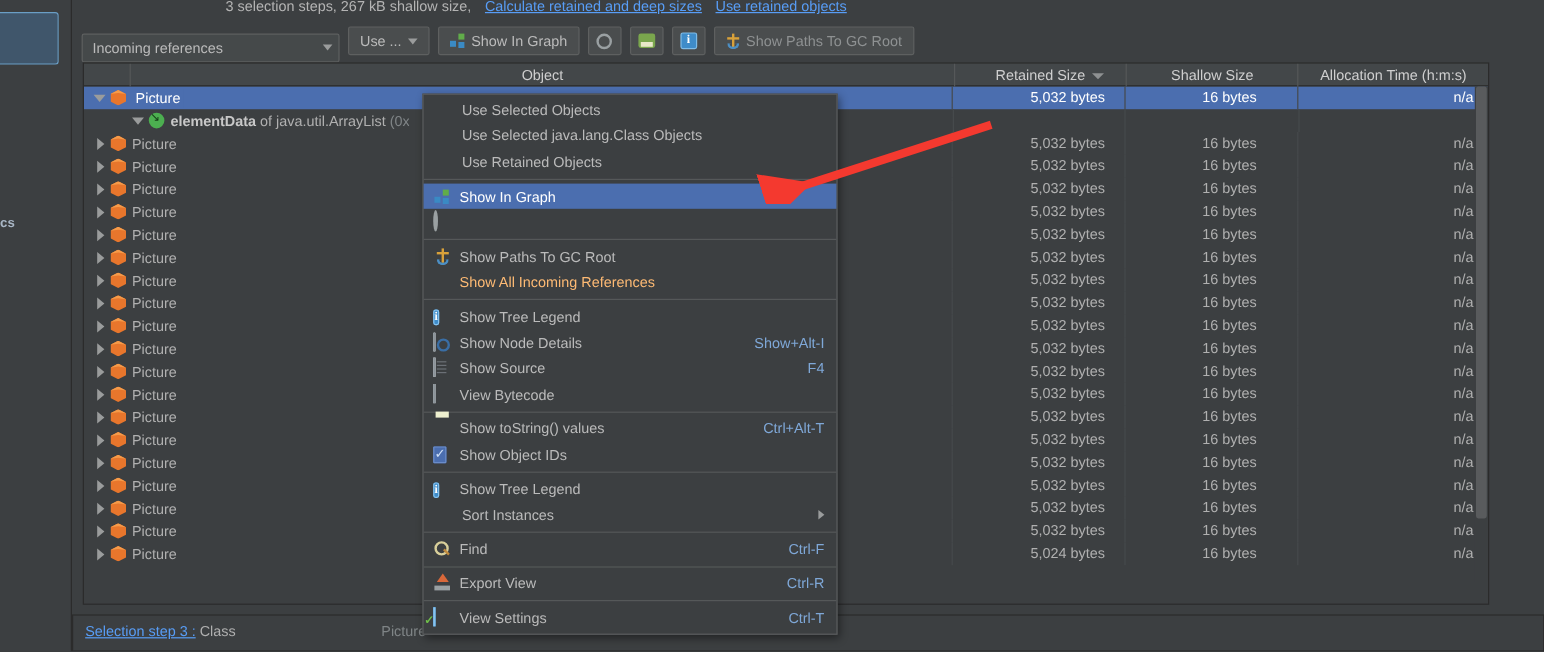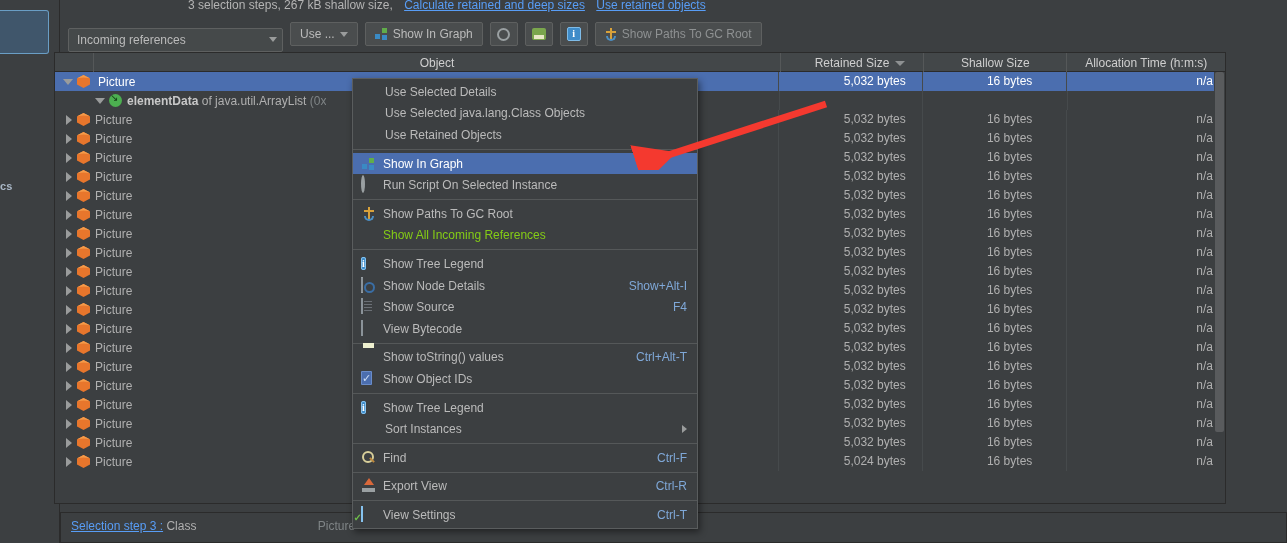--- a/index.html
+++ b/index.html
@@ -93,21 +93,21 @@
   .ico-info { width: 14px; height: 14px; background: #3f8cc9; border: 1px solid #7fbce8; border-radius: 2px;
               color: #fff; font-size: 10px; font-weight: bold; text-align: center; line-height: 12px; font-family:"Liberation Serif",serif;}
   .ico-anchor { position: relative; width: 12px; height: 14px; }
   .ico-anchor .bar { position:absolute; left:5px; top:1px; width:2px; height:12px; background:#d8a13a; }
   .ico-anchor .cross { position:absolute; left:1px; top:4px; width:10px; height:2px; background:#d8a13a; }
   .ico-anchor .hook { position:absolute; left:1px; bottom:0px; width:10px; height:5px;
                       border:2px solid #4c8fc4; border-top:none; border-radius:0 0 6px 6px; }
 
   
   .table-wrap {
-    position: absolute; left: 54px; top: 52px; width: 1172px; height: 452px;
+    position: absolute; left: 69px; top: 52px; width: 1172px; height: 452px;
     border: 1px solid #2b2b2b;
     background: #3c3f41; overflow: hidden;
   }
   .thead {
     display: flex; height: 19px; background: #434749;
     border-bottom: 1px solid #2b2b2b;
     font-size: 12px; color: #cfcfcf;
   }
   .th {
     display: flex; align-items: center; justify-content: center;
@@ -205,21 +205,21 @@
     z-index: 50;
   }
   .mi {
     height:21.6px; display:flex; align-items:center; padding:0 10px 0 8px;
     cursor:pointer; white-space:nowrap; position:relative;
   }
   .mi .mico { width:16px; height:16px; margin-right:6px; flex:none; position:relative; }
   .mi .mtxt { flex:1; }
   .mi .mkey { color:#7fa8d8; font-size:12px; }
   .mi.sel { background:#4b6eaf; color:#ffffff; }
-  .mi.disabled { color:#84cc16; }
+  .mi.disabled { color:#fdba74; }
   .mi.noic { padding-left:32px; }
   .msep { height:1px; background:#555859; margin:3px 0; }
   .submenu-arrow {
     width:0;height:0;border-top:4px solid transparent;border-bottom:4px solid transparent;
     border-left:5px solid #9a9c9c;
   }
 
   
   .mi-graph { position:relative; }
   .mi-graph i { position:absolute; display:block; }
@@ -551,40 +551,39 @@
   </div>
 
   <div class="bottom">
     <a>Selection step 3 :</a>
     <span class="cls">Class</span>
     <span class="pic2">Picture</span>
   </div>
 
   <div class="ctxmenu" id="ctxmenu">
       <div class="mi noic">
-        <span class="mtxt">Use Selected Details</span>
+        <span class="mtxt">Use Selected Objects</span>
       </div>
       <div class="mi noic">
         <span class="mtxt">Use Selected java.lang.Class Objects</span>
       </div>
       <div class="mi noic">
         <span class="mtxt">Use Retained Objects</span>
       </div>
       <div class="msep"></div>
       <div class="mi sel">
         <span class="mico mi-graph">
           <i class="a"></i>
           <i class="b"></i>
           <i class="c"></i>
         </span>
         <span class="mtxt">Show In Graph</span>
       </div>
       <div class="mi">
         <span class="mico"><span class="mi-gear"></span></span>
-        <span class="mtxt">Run Script On Selected Instance</span>
       </div>
       <div class="msep"></div>
       <div class="mi">
         <span class="mico mi-anchor">
           <i class="b2"></i>
           <i class="c2"></i>
           <i class="h2"></i>
         </span>
         <span class="mtxt">Show Paths To GC Root</span>
       </div>

